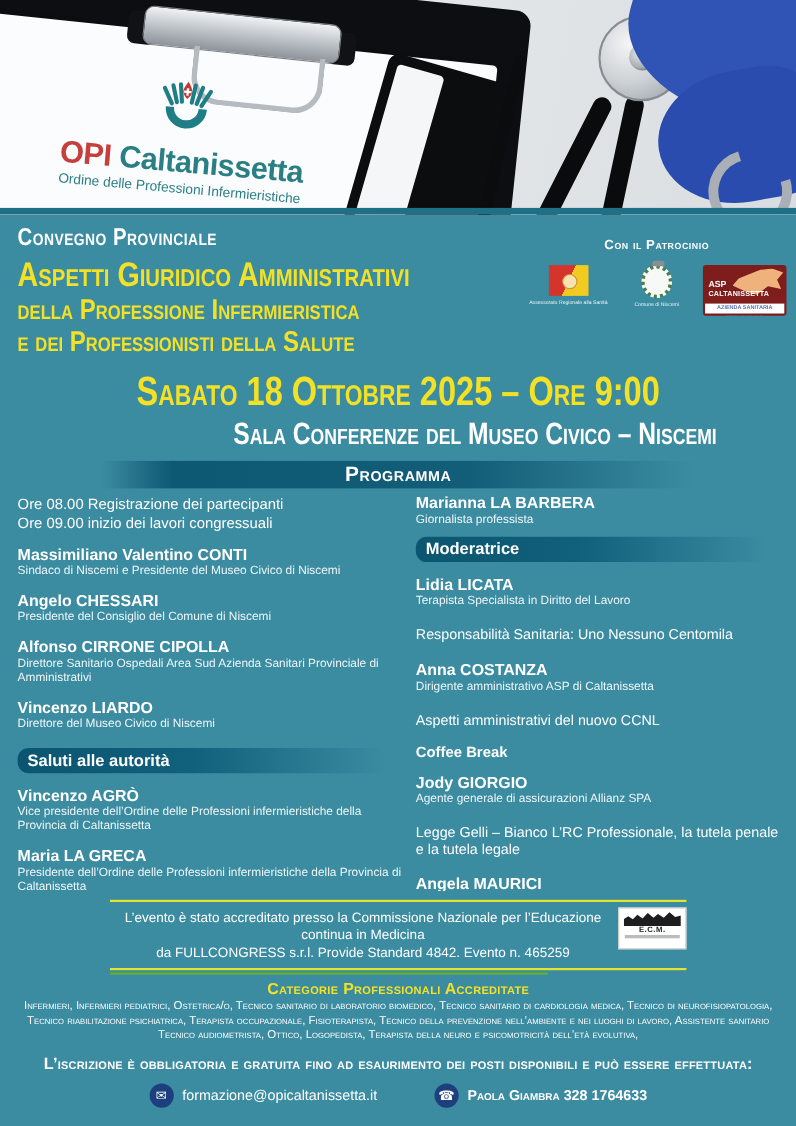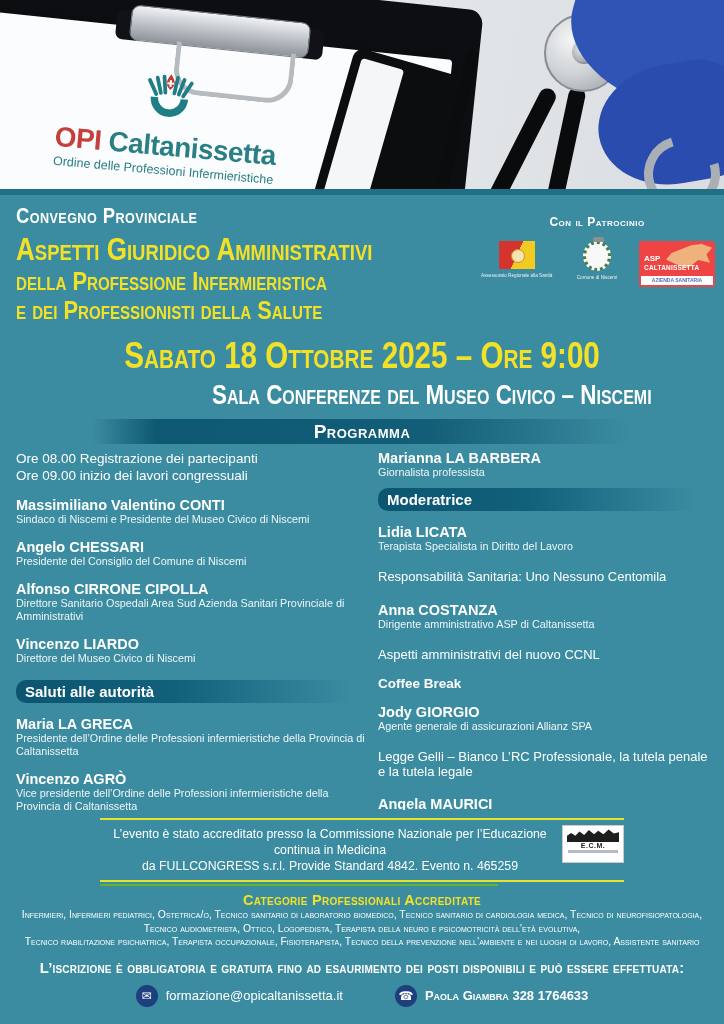--- a/index.html
+++ b/index.html
@@ -46,21 +46,21 @@
   .title2 { color:#f2e126; font-size:26px; font-weight:bold; line-height:29px; }
   .patronage { width:234px; text-align:center; padding-top:12px; flex:0 0 234px; }
   .pat-label { font-size:12px; font-weight:bold; letter-spacing:.5px; }
   .pat-row { display:flex; justify-content:center; align-items:flex-start; gap:16px; margin-top:12px; }
   .pat-fig { display:flex; flex-direction:column; align-items:center; width:74px; }
   .pat-caption { margin-top:4px; font-size:6px; transform:scale(.78); transform-origin:top center; color:#e9f2f4; white-space:nowrap; }
   .flag { width:36px; height:28px; background:linear-gradient(115deg,#d5342c 50%,#f2ca20 50%); position:relative; }
   .flag::after { content:""; position:absolute; left:12px; top:8px; width:12px; height:12px; border-radius:50%; background:#f6e3ae; border:1px solid #c98f3f; }
   .crest { width:28px; height:30px; background:#f7f9f7; border:3px dotted #4c7d46; border-radius:50%; position:relative; }
   .crest::before { content:""; position:absolute; left:7px; top:-7px; width:11px; height:5px; background:#8a8f94; border-radius:2px 2px 0 0; }
-  .asp { width:76px; height:46px; background:#ef4444; border-radius:3px; position:relative; overflow:hidden; }
+  .asp { width:76px; height:46px; background:#7f1d1d; border-radius:3px; position:relative; overflow:hidden; }
   .asp-map { position:absolute; right:3px; top:3px; width:46px; height:26px; background:#f0b27d;
     clip-path:polygon(0 60%,12% 35%,30% 22%,55% 5%,78% 0,100% 14%,88% 40%,96% 72%,70% 62%,48% 92%,22% 78%); }
   .asp-l1 { position:absolute; left:5px; top:13px; font-size:8px; font-weight:bold; }
   .asp-l2 { position:absolute; left:5px; top:23px; font-size:6.5px; font-weight:bold; letter-spacing:.2px; }
   .asp-strip { position:absolute; left:2px; right:2px; bottom:2px; height:9px; background:#fff; color:#5a6cb0;
     font-size:5px; font-weight:bold; text-transform:uppercase; line-height:9px; text-align:center; }
   .date-line { color:#f2e126; font-size:37px; font-weight:bold; text-align:center; margin-top:10px; }
   .venue-line { font-size:28px; font-weight:bold; text-align:right; margin-top:2px; }
   .prog-band { width:540px; height:25px; margin:8px auto 0; text-align:center;
     background:linear-gradient(90deg,rgba(11,85,112,0) 0%,rgba(11,85,112,.95) 12%,rgba(11,85,112,.85) 62%,rgba(11,85,112,0) 100%); }
@@ -202,26 +202,26 @@
           <div class="role">Direttore Sanitario Ospedali Area Sud Azienda Sanitari Provinciale di Amministrativi</div>
         </div>
         <div class="entry">
           <div class="name">Vincenzo LIARDO</div>
           <div class="role">Direttore del Museo Civico di Niscemi</div>
         </div>
 
         <div class="section-bar">Saluti alle autorità</div>
 
         <div class="entry">
+          <div class="name">Vincenzo AGRÒ</div>
+          <div class="role">Vice presidente dell’Ordine delle Professioni infermieristiche della Provincia di Caltanissetta</div>
+        </div>
+        <div class="entry">
           <div class="name">Maria LA GRECA</div>
           <div class="role">Presidente dell’Ordine delle Professioni infermieristiche della Provincia di Caltanissetta</div>
-        </div>
-        <div class="entry">
-          <div class="name">Vincenzo AGRÒ</div>
-          <div class="role">Vice presidente dell’Ordine delle Professioni infermieristiche della Provincia di Caltanissetta</div>
         </div>
 
       </div>
 
       <div class="col-right">
         <div class="entry" style="margin-top:0">
           <div class="name">Marianna LA BARBERA</div>
           <div class="role">Giornalista professista</div>
         </div>
 
@@ -261,22 +261,22 @@
       <div class="acc-green"></div>
       <div class="ecm">
         <div class="ecm-crowd"></div>
         <div class="ecm-label">E.C.M.</div>
         <div class="ecm-line"></div>
       </div>
     </div>
 
     <div class="cat-title sc">Categorie Professionali Accreditate</div>
     <div class="cat-line sc">Infermieri, Infermieri pediatrici, Ostetrica/o, Tecnico sanitario di laboratorio biomedico, Tecnico sanitario di cardiologia medica, Tecnico di neurofisiopatologia,</div>
+    <div class="cat-line sc">Tecnico riabilitazione psichiatrica, Terapista occupazionale, Fisioterapista, Tecnico della prevenzione nell’ambiente e nei luoghi di lavoro, Assistente sanitario</div>
     <div class="cat-line sc">Tecnico audiometrista, Ottico, Logopedista, Terapista della neuro e psicomotricità dell’età evolutiva,</div>
-    <div class="cat-line sc">Tecnico riabilitazione psichiatrica, Terapista occupazionale, Fisioterapista, Tecnico della prevenzione nell’ambiente e nei luoghi di lavoro, Assistente sanitario</div>
 
     <div class="reg-line sc">L’iscrizione è obbligatoria e gratuita fino ad esaurimento dei posti disponibili e può essere effettuata:</div>
     <div class="contacts">
       <div class="contact">
         <div class="c-icon">✉</div>
         <div class="c-mail-text">formazione@opicaltanissetta.it</div>
       </div>
       <div class="contact">
         <div class="c-icon">☎</div>
         <div class="c-phone-text sc">Paola Giambra 328 1764633</div>

